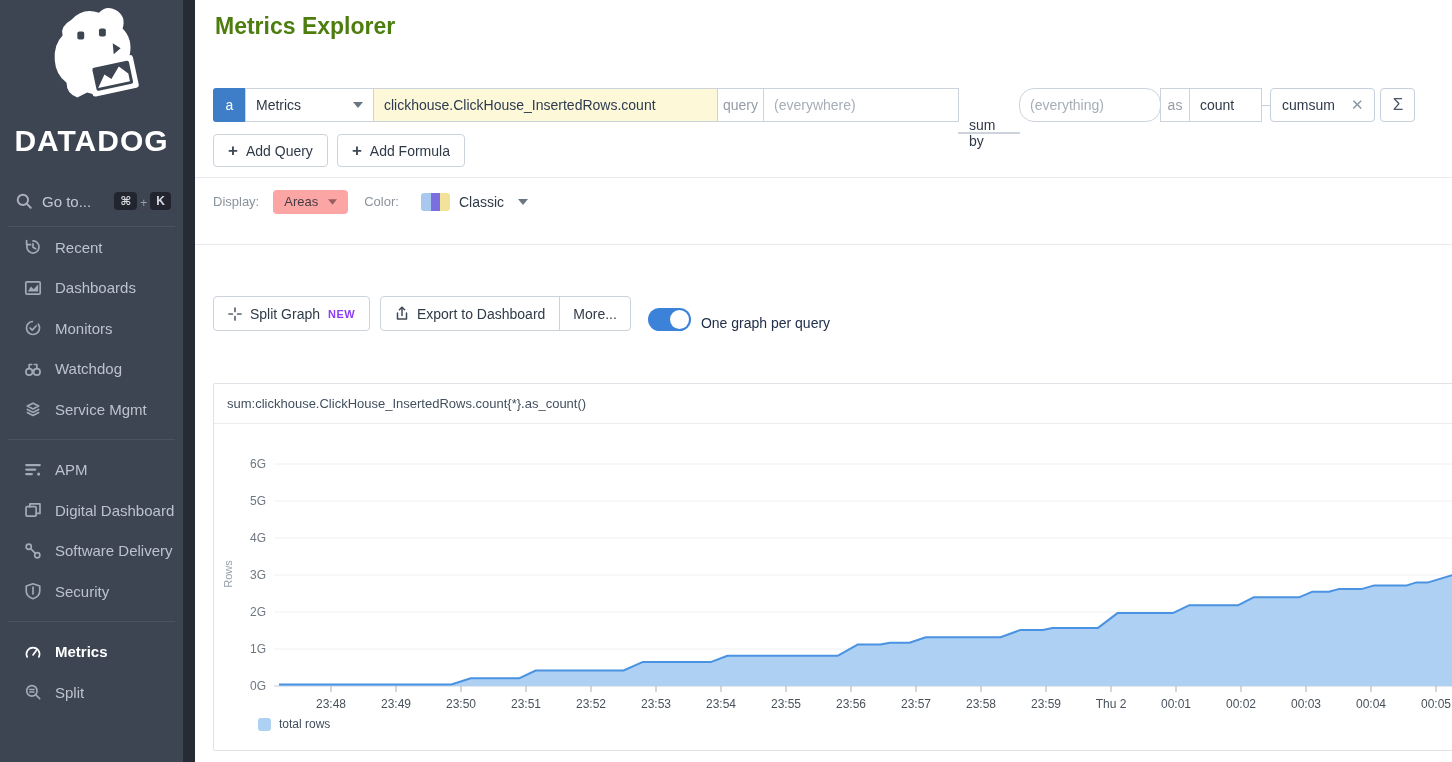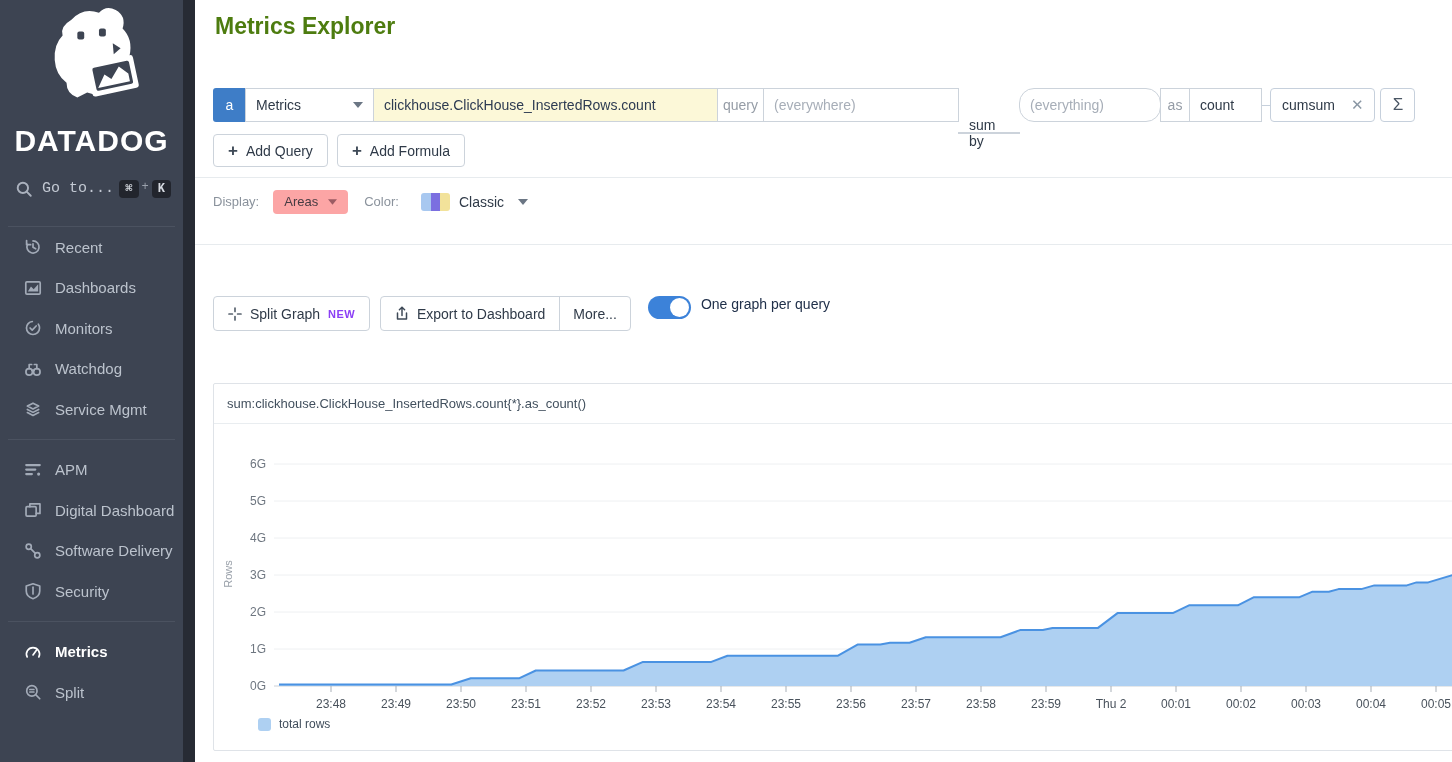--- a/index.html
+++ b/index.html
@@ -6,22 +6,22 @@
   html,body { width:1452px; height:762px; }
   body { font-family:"Liberation Sans","DejaVu Sans",sans-serif; background:#fff; overflow:hidden; }
   .page { position:relative; width:1452px; height:762px; background:#fff; overflow:hidden; }
 
   
   .sidebar { position:absolute; left:0; top:0; width:195px; height:762px; background:#3d4452; }
   .sidebar::after { content:''; position:absolute; right:0; top:0; bottom:0; width:12px; background:#272b34; }
   .logo-wrap { position:absolute; top:4px; left:28px; width:138px; height:118px; }
   .brand { position:absolute; top:124px; left:0; width:183px; text-align:center; color:#fff;
            font-size:30px; font-weight:bold; letter-spacing:1px; }
-  .goto { position:absolute; top:180px; left:0; width:183px; height:30px; display:flex; align-items:flex-start;
-          padding:0 12px 0 15px; color:#c3c9d3; font-size:15px; cursor:pointer;font-family:Liberation Mono, monospace; }
+  .goto { position:absolute; top:180px; left:0; width:183px; height:30px; display:flex; align-items:flex-end;
+          padding:0 12px 0 15px; color:#c3c9d3; font-size:15px; cursor:pointer; }
   .goto .gi { width:18px; height:18px; margin-right:9px; color:#aab1bd; flex:none; }
   .goto .gl { flex:1; }
   .kbd { background:#22252d; color:#d6dae1; border-radius:4px; font-size:12px; font-weight:bold;
          padding:3px 6px; line-height:1; }
   .kplus { color:#9aa1ac; font-size:12px; margin:0 3px; }
   .side-sep { position:absolute; left:8px; width:167px; height:1px; background:#4b5260; }
   .nav { position:absolute; top:227px; left:0; width:183px; }
   .side-item { height:40.5px; display:flex; align-items:center; padding-left:24px; gap:13px;
                color:#bcc3cd; font-size:15px; cursor:pointer; }
   .side-item .si { width:18px; height:18px; color:#a2aab7; flex:none; }
@@ -68,21 +68,21 @@
   .gray-lab { color:#8a929c; }
   .areas-pill { margin-left:14px; background:#fca5a5; border-radius:4px; height:24px; display:flex;
                 align-items:center; gap:10px; padding:0 11px; color:#463b42; cursor:pointer; }
   .areas-pill .chev { color:#9c5b63; }
   .color-lab { margin-left:16px; }
   .swatch { margin-left:22px; display:flex; width:29px; height:18px; border-radius:3px; overflow:hidden; cursor:pointer; }
   .swatch i { flex:1; }
   .classic { margin-left:9px; color:#2f3a48; font-size:14px; cursor:pointer; }
   .classic-chev { margin-left:14px; color:#6b7684; }
 
-  .toolbar { position:absolute; left:18px; top:296px; display:flex; align-items:flex-start; height:35px; }
+  .toolbar { position:absolute; left:18px; top:296px; display:flex; align-items:flex-end; height:35px; }
   .split-btn { height:35px; }
   .new-badge { color:#8b3ff5; font-size:11px; font-weight:bold; letter-spacing:.4px; }
   .export-group { display:flex; margin-left:10px; border:1px solid #ccd3db; border-radius:4px; height:35px; }
   .export-btn { display:flex; align-items:center; gap:8px; padding:0 14px; font-size:14px; color:#2f3a48; cursor:pointer; }
   .more-btn { display:flex; align-items:center; padding:0 13px; font-size:14px; color:#2f3a48;
               border-left:1px solid #ccd3db; cursor:pointer; }
   .toggle { margin-left:17px; width:43px; height:23px; border-radius:12px; background:#3c82d9; position:relative; cursor:pointer; }
   .toggle .knob { position:absolute; right:2px; top:2px; width:19px; height:19px; border-radius:50%; background:#fff; }
   .toggle-label { margin-left:10px; font-size:14px; color:#20304a; }
 

